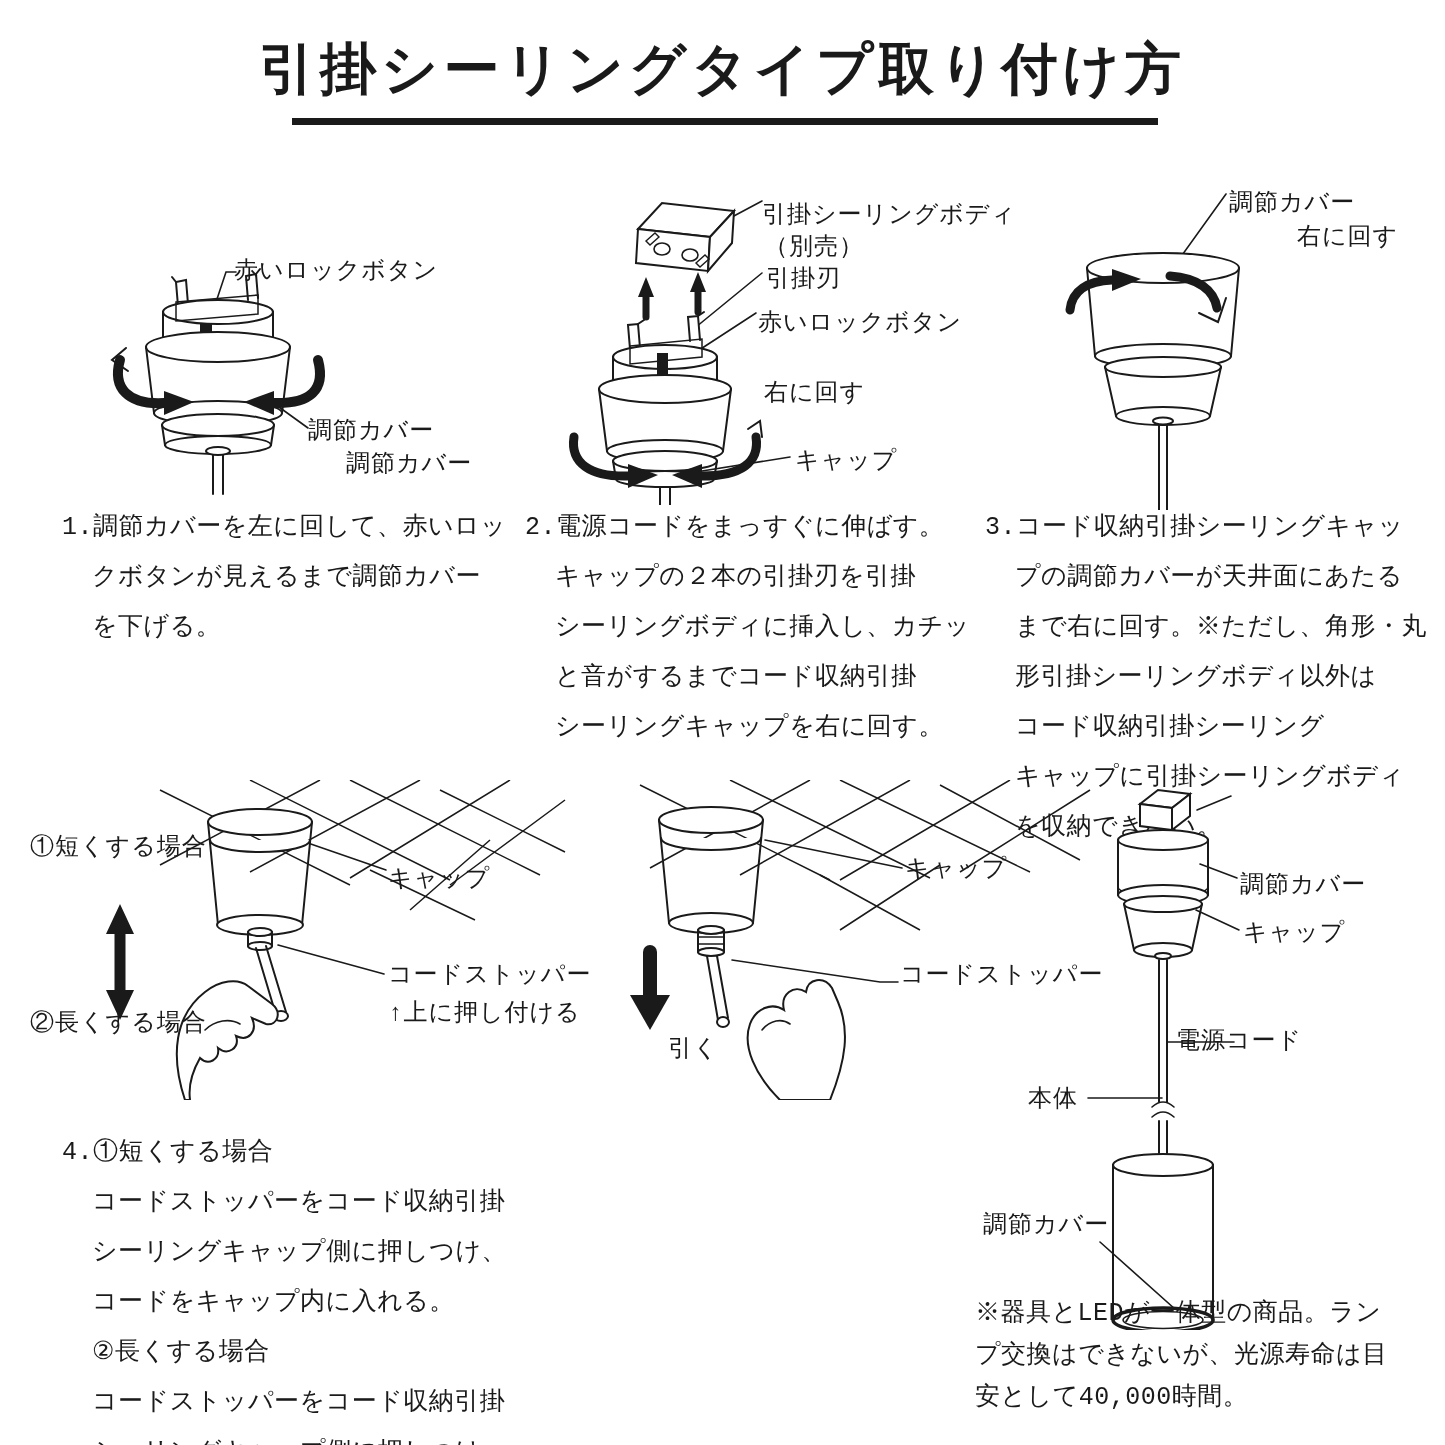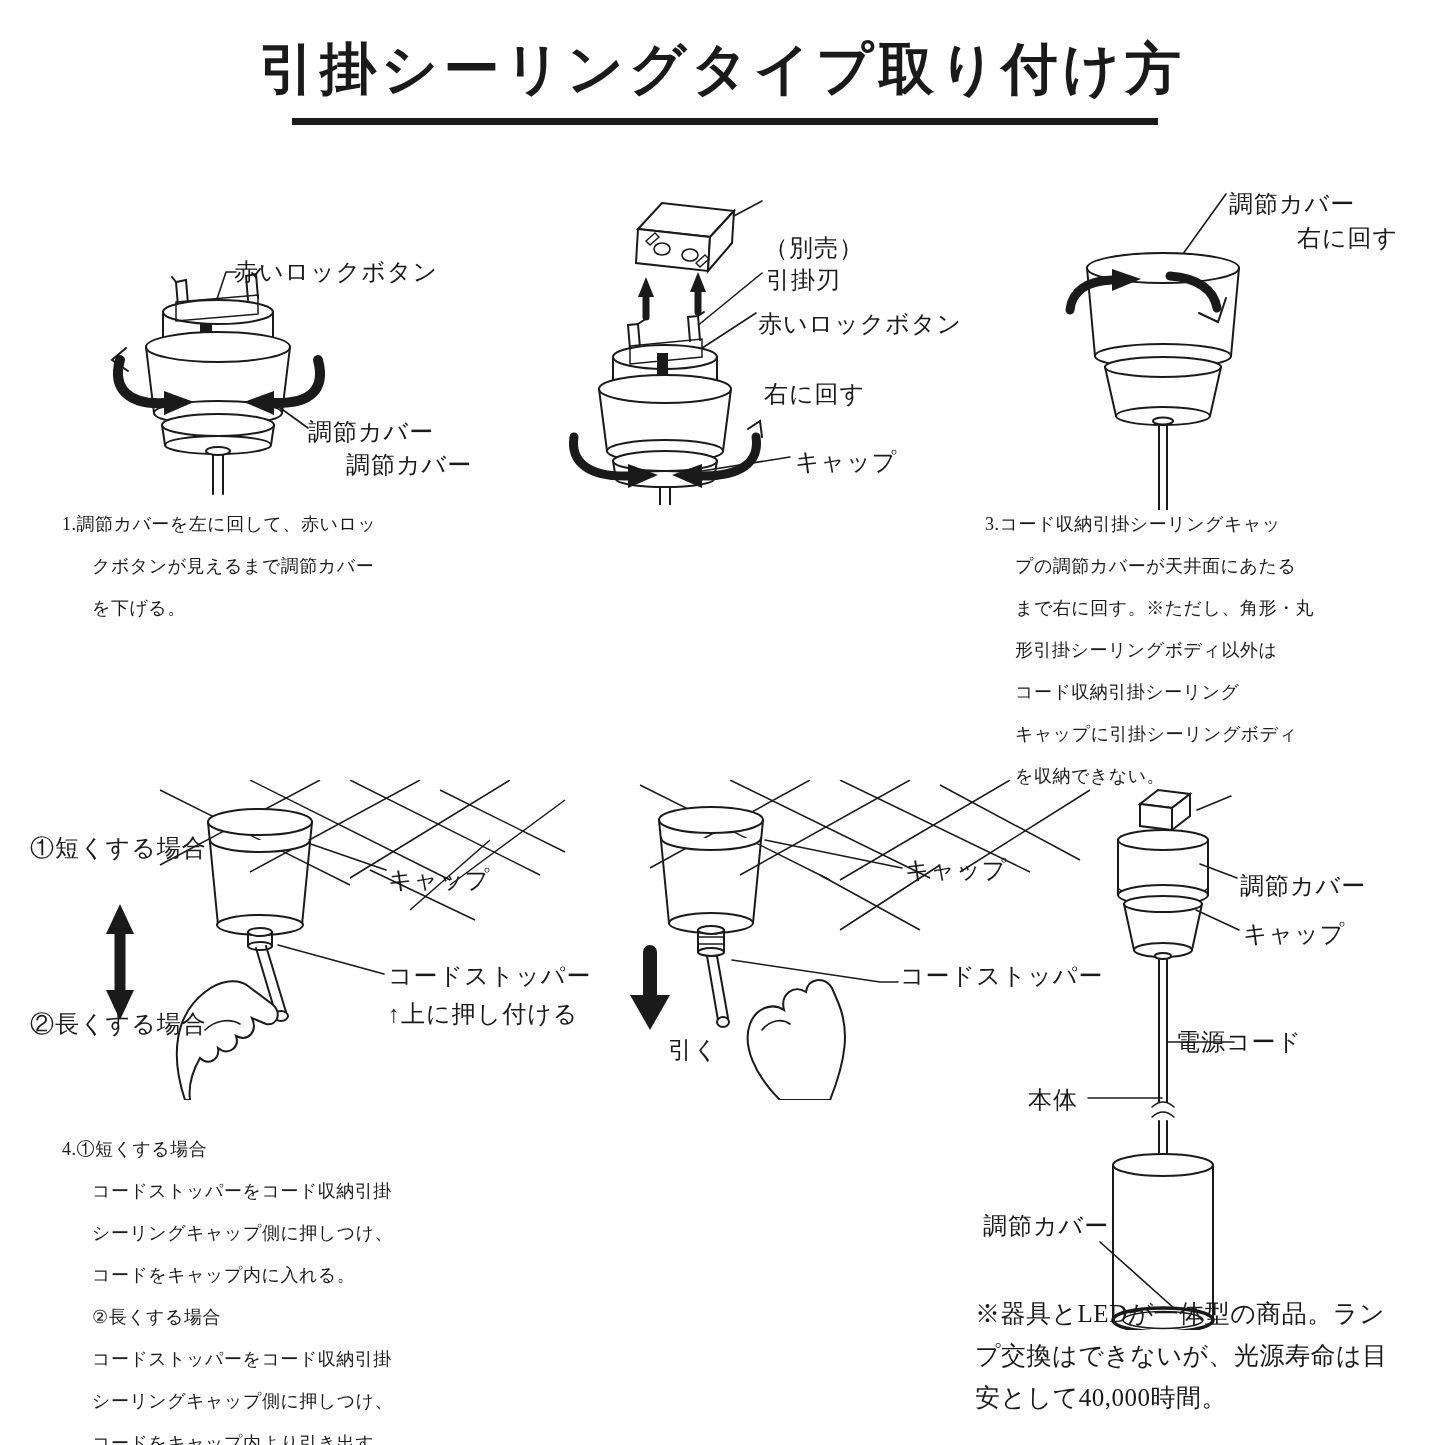--- a/index.html
+++ b/index.html
@@ -1,21 +1,21 @@
 <!DOCTYPE html>
 <html><head>
 <meta charset="utf-8">
 <style>
   html,body{margin:0;padding:0;background:#fff;}
   .page{position:relative;width:1445px;height:1445px;background:#ffffff;
-        font-family:Liberation Serif, serif;color:#1a1a1a;overflow:hidden;}
+        font-family:Liberation Mono, monospace;color:#1a1a1a;overflow:hidden;}
   .title{position:absolute;top:32px;left:0;width:100%;text-align:center;
          font-size:56px;font-weight:800;letter-spacing:5px;}
   .title-underline{position:absolute;left:292px;top:118px;width:866px;height:7px;background:#1a1a1a;}
-  .caption{position:absolute;font-size:18px;line-height:42px;white-space:pre-line;
+  .caption{position:absolute;font-size:25px;line-height:50px;white-space:pre-line;
            padding-left:30px;text-indent:-30px;letter-spacing:0.5px;}
   .note{position:absolute;font-size:25px;line-height:42px;white-space:pre-line;letter-spacing:0.5px;}
   .fig-label{position:absolute;font-size:24px;line-height:36px;white-space:pre-line;letter-spacing:1px;}
   svg.fig{position:absolute;}
 </style>
 </head>
 <body>
 
 <div class="page">
 
@@ -100,25 +100,31 @@
 
       <path d="M14,252 C10,278 30,292 68,291" stroke-width="9"></path>
       <path d="M196,252 C200,278 180,291 142,291" stroke-width="9"></path>
       <path d="M188,244 L200,236 L202,252" stroke-width="2"></path>
     </g>
     <polygon points="78,112 94,112 86,92" fill="#1a1a1a"></polygon>
     <polygon points="130,107 146,107 138,87" fill="#1a1a1a"></polygon>
     <polygon points="68,279 98,290 68,303" fill="#1a1a1a"></polygon>
     <polygon points="142,279 112,290 142,303" fill="#1a1a1a"></polygon>
   </svg>
+  <div class="fig-label" style="left:762px;top:198px">引掛シーリングボディ</div>
   <div class="fig-label" style="left:764px;top:230px">（別売）</div>
   <div class="fig-label" style="left:766px;top:262px">引掛刃</div>
   <div class="fig-label" style="left:758px;top:306px">赤いロックボタン</div>
   <div class="fig-label" style="left:764px;top:376px">右に回す</div>
   <div class="fig-label" style="left:795px;top:444px">キャップ</div>
+  <div class="caption" style="left:525px;top:503px;width:455px">2.電源コードをまっすぐに伸ばす。
+キャップの２本の引掛刃を引掛
+シーリングボディに挿入し、カチッ
+と音がするまでコード収納引掛
+シーリングキャップを右に回す。</div>
 
   <svg class="fig" style="left:1040px;top:180px" width="400" height="330" viewBox="0 0 400 330">
     <g stroke="#1a1a1a" stroke-width="2" fill="none" stroke-linecap="round">
       <path d="M140,78 L186,14" stroke-width="1.6"></path>
 
       <ellipse cx="123" cy="88" rx="76" ry="15" fill="#fff"></ellipse>
       <path d="M47,88 L55,176 M199,88 L191,176"></path>
       <ellipse cx="123" cy="176" rx="68" ry="12" fill="#fff"></ellipse>
       <ellipse cx="123" cy="187" rx="58" ry="10" fill="#fff"></ellipse>
       <path d="M65,187 L76,236 M181,187 L170,236"></path>

